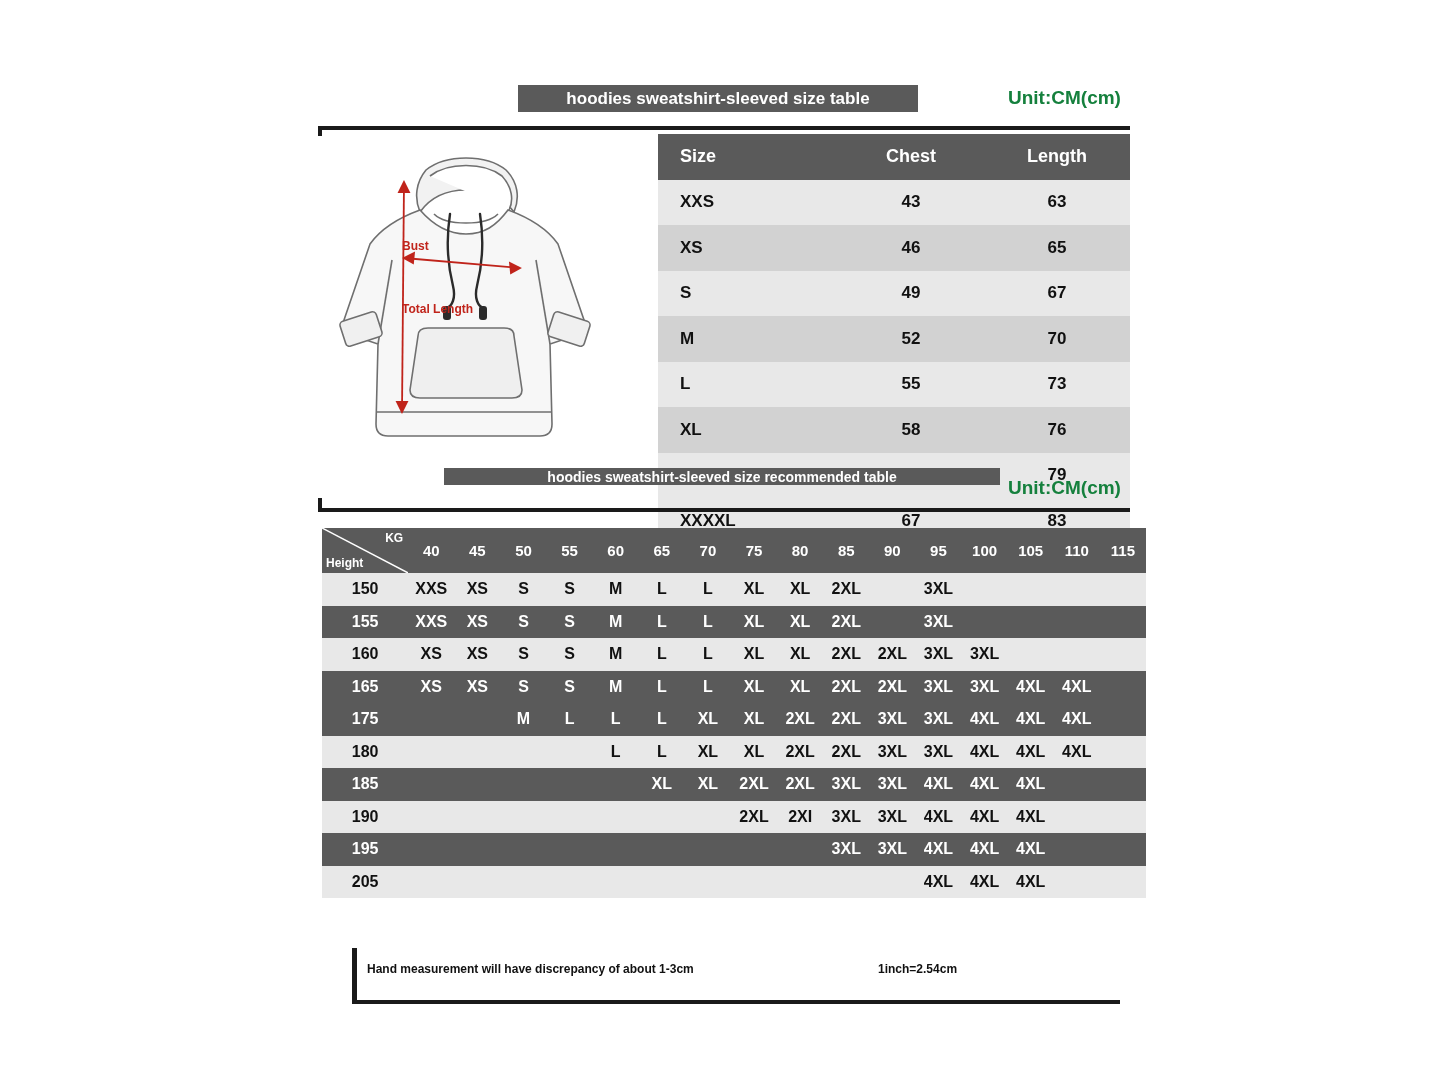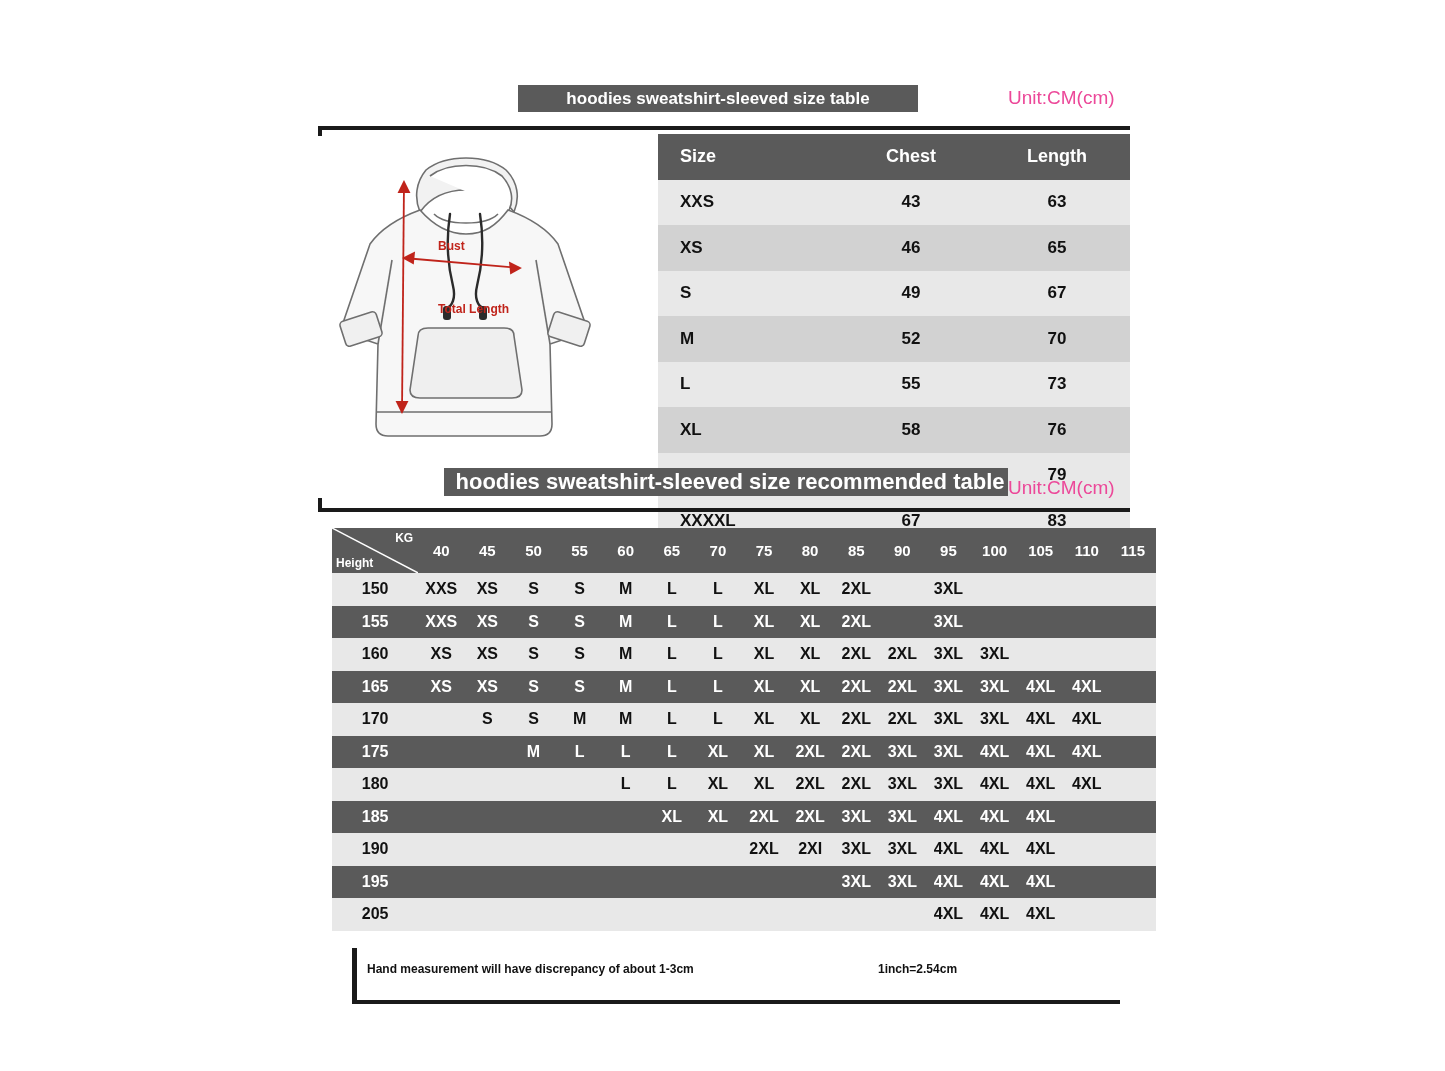--- a/index.html
+++ b/index.html
@@ -31,22 +31,22 @@
     display: flex;
     align-items: center;
   }
   .title-bar span {
     width: 100%;
     text-align: center;
   }
   .unit-label {
     position: absolute;
     font-size: 19px;
-    font-weight: normal;
-    color: #ec4899;
+    font-weight: bold;
+    color: #15803d;
   }
 
   
   .hrule {
     position: absolute;
     background: #1a1a1a;
   }
 
   
   .size-table {
@@ -86,29 +86,28 @@
     top: 140px;
     width: 310px;
     height: 310px;
   }
   .meas-label {
     position: absolute;
     color: #c0241b;
     font-size: 12px;
     font-weight: bold;
     font-family: "Liberation Sans", sans-serif;
-    padding-left: 36px;
   }
   .label-bust { left: 84px; top: 99px; }
   .label-length { left: 84px; top: 162px; }
 
   
   .rec-table {
     position: absolute;
-    left: 332px;
+    left: 322px;
     top: 528px;
     width: 824px;
     border-collapse: collapse;
     table-layout: fixed;
   }
   .rec-table td, .rec-table th {
     padding: 0;
     height: 32.5px;
     text-align: center;
     font-size: 16px;
@@ -282,21 +281,21 @@
     </tbody>
     <tfoot>
       <tr>
         <td></td>
         <td></td>
         <td></td>
       </tr>
     </tfoot>
   </table>
 
-  <div class="title-bar" style="left:444px; top:468px; width:556px; height:28px; font-size:22px;padding-left:8px;">
+  <div class="title-bar" style="left:444px; top:468px; width:556px; height:17px; font-size:14px;">
     <span>hoodies sweatshirt-sleeved size recommended table</span>
   </div>
   <div class="unit-label" style="left:1008px; top:477px;">Unit:CM(cm)</div>
 
   <div class="hrule" style="left:318px; top:508px; width:812px; height:4px;"></div>
   <div class="vrule" style="left:318px; top:498px; width:4px; height:14px;"></div>
 
   <table class="rec-table">
     <colgroup>
       <col style="width:86px">
@@ -414,39 +413,20 @@
         <td>XL</td>
         <td>XL</td>
         <td>2XL</td>
         <td>2XL</td>
         <td>3XL</td>
         <td>3XL</td>
         <td>4XL</td>
         <td>4XL</td>
         <td></td>
       </tr>
-      <tr class="light">
-        <td class="rowhead">170</td>
-        <td></td>
-        <td>S</td>
-        <td>S</td>
-        <td>M</td>
-        <td>M</td>
-        <td>L</td>
-        <td>L</td>
-        <td>XL</td>
-        <td>XL</td>
-        <td>2XL</td>
-        <td>2XL</td>
-        <td>3XL</td>
-        <td>3XL</td>
-        <td>4XL</td>
-        <td>4XL</td>
-        <td></td>
-      </tr>
       <tr class="dark">
         <td class="rowhead">175</td>
         <td></td>
         <td></td>
         <td>M</td>
         <td>L</td>
         <td>L</td>
         <td>L</td>
         <td>XL</td>
         <td>XL</td>

